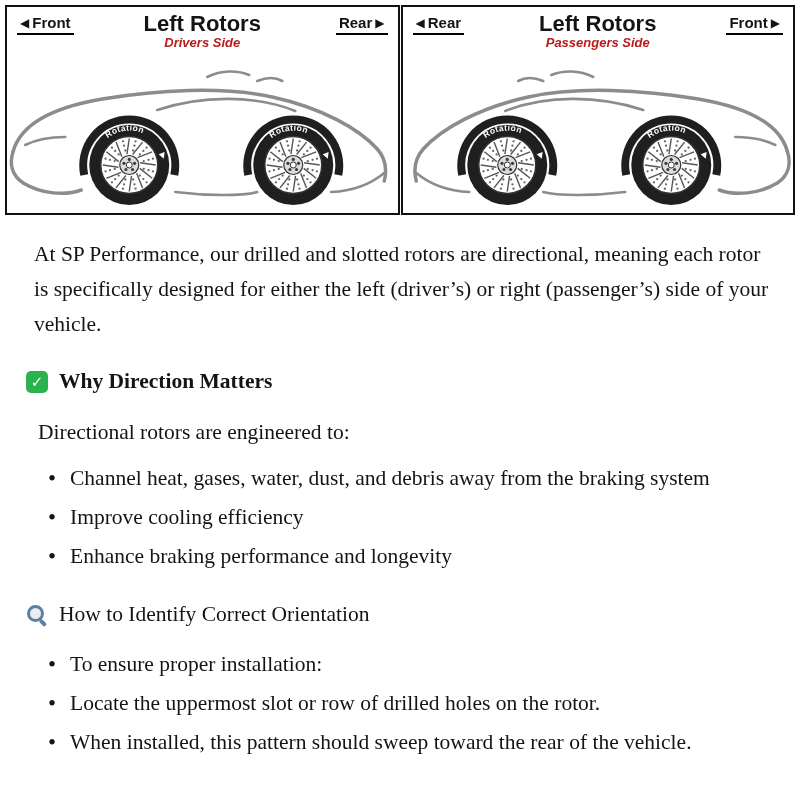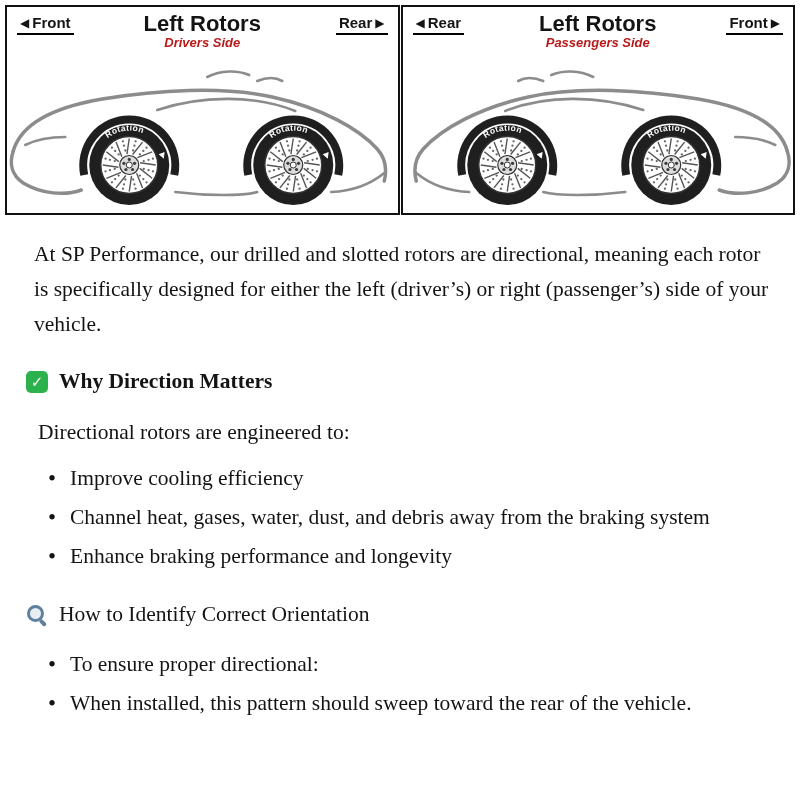--- a/index.html
+++ b/index.html
@@ -401,29 +401,30 @@
     <p class="intro">At SP Performance, our drilled and slotted rotors are directional, meaning each rotor is specifically designed for either the left (driver’s) or right (passenger’s) side of your vehicle.</p>
 
     <div class="sec-head">
       <span class="check-icon">✓</span>
       <span class="h-bold">Why Direction Matters</span>
     </div>
 
     <p class="lead">Directional rotors are engineered to:</p>
 
     <ul class="blist">
+      <li>Channel heat, gases, water, dust, and debris away from the braking system</li>
       <li>Improve cooling efficiency</li>
-      <li>Channel heat, gases, water, dust, and debris away from the braking system</li>
       <li>Enhance braking performance and longevity</li>
     </ul>
 
     <div class="sec-head">
       <span class="mag-icon"></span>
       <span>How to Identify Correct Orientation</span>
     </div>
 
     <ul class="blist">
-      <li>To ensure proper directional:</li>
+      <li>To ensure proper installation:</li>
+      <li>Locate the uppermost slot or row of drilled holes on the rotor.</li>
       <li>When installed, this pattern should sweep toward the rear of the vehicle.</li>
     </ul>
 
   </div>
 </div>
 
 </body></html>

